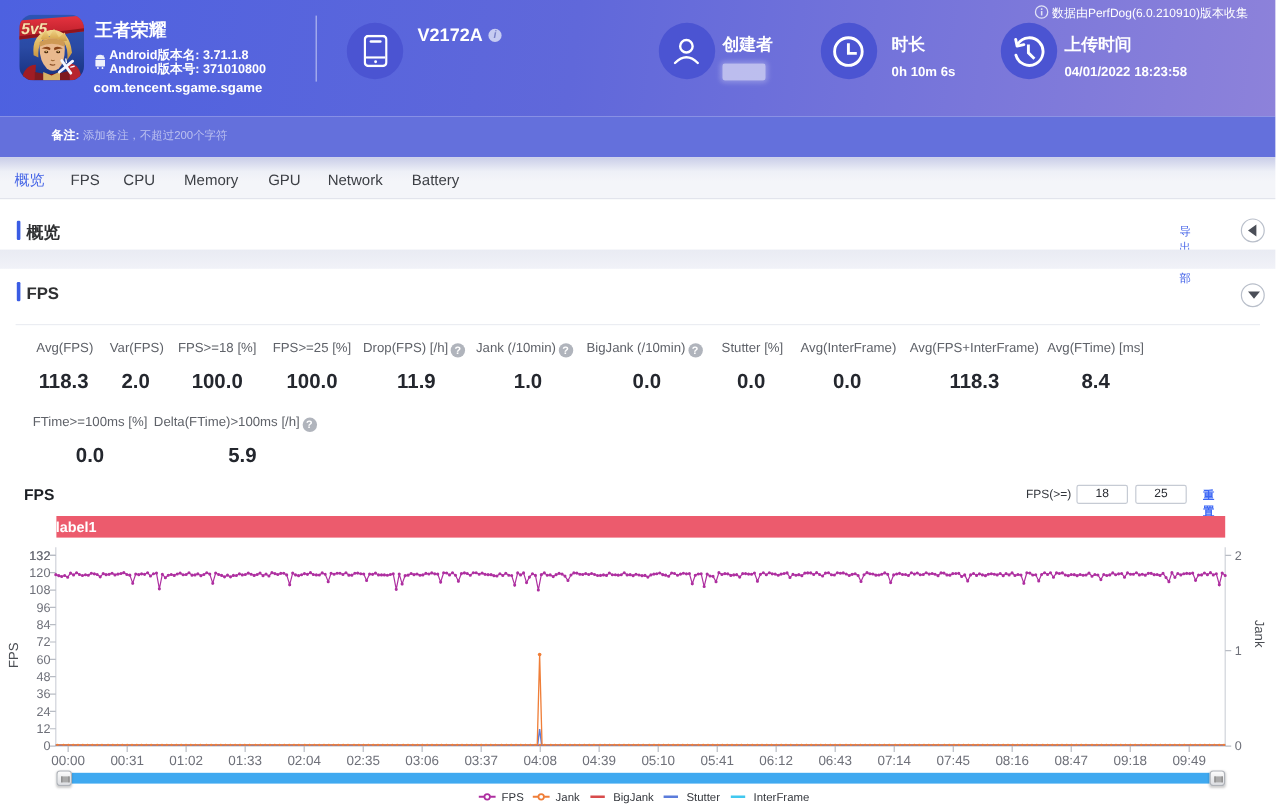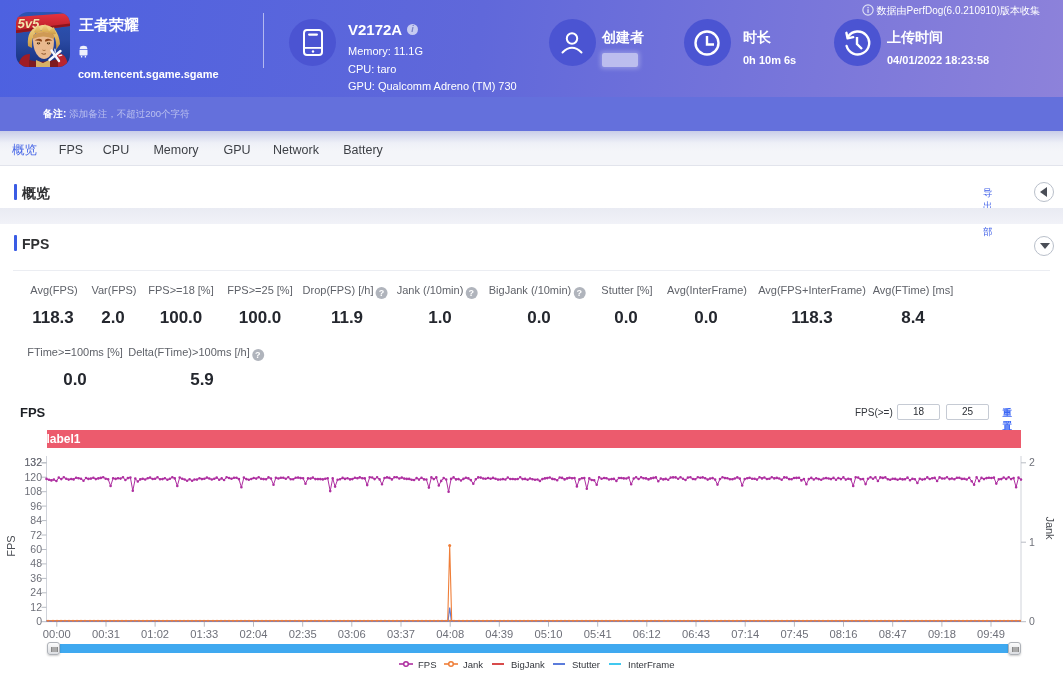--- a/index.html
+++ b/index.html
@@ -100,34 +100,34 @@
     <div class="abs wt" style="left:79px; top:16px; font-size:15px; font-weight:bold;">王者荣耀</div>
 
     <svg class="abs" width="11" height="13" viewBox="0 0 11 13" style="left:78px; top:45px;">
       <path d="M1.5 5 h8 v4.5 a1 1 0 0 1 -1 1 h-6 a1 1 0 0 1 -1 -1 Z" fill="#eef0fb"></path>
       <path d="M1.6 4.3 a3.9 3.6 0 0 1 7.8 0 Z" fill="#eef0fb"></path>
       <line x1="2.8" y1="1.2" x2="3.7" y2="2.4" stroke="#eef0fb" stroke-width="0.8"></line>
       <line x1="8.2" y1="1.2" x2="7.3" y2="2.4" stroke="#eef0fb" stroke-width="0.8"></line>
       <rect x="2.9" y="10.8" width="1.4" height="1.8" rx="0.6" fill="#eef0fb"></rect>
       <rect x="6.7" y="10.8" width="1.4" height="1.8" rx="0.6" fill="#eef0fb"></rect>
     </svg>
+    <div class="abs wt" style="left:91px; top:41px; font-size:10.5px; line-height:11.5px; font-weight:bold;">Android版本名: 3.71.1.8<br>Android版本号: 371010800</div>
     <div class="abs wt" style="left:78px; top:68px; font-size:11px; font-weight:bold;">com.tencent.sgame.sgame</div>
 
     <div class="abs" style="left:263px; top:13px; width:1px; height:55px; background:rgba(255,255,255,0.55);"></div>
 
     <div class="hc" style="left:289px; top:19px;"></div>
     <svg class="abs" width="20" height="27" viewBox="0 0 20 27" style="left:302.5px; top:29px;">
       <rect x="1" y="1" width="18" height="25" rx="3" fill="none" stroke="#fff" stroke-width="2"></rect>
       <rect x="5" y="4.5" width="10" height="2.2" rx="1.1" fill="#fff"></rect>
       <rect x="2" y="18" width="16" height="1.8" fill="#fff"></rect>
       <circle cx="10" cy="22.5" r="1.2" fill="#fff"></circle>
     </svg>
     <div class="abs wt" style="left:348px; top:21px; font-size:15px; font-weight:bold;">V2172A</div>
     <div class="abs" style="left:407px; top:24px; width:11px; height:11px; border-radius:50%; background:rgba(233,236,248,0.75); color:#7a82c8; font-size:9px; line-height:11px; text-align:center; font-weight:bold; font-style:italic;">i</div>
-    <div class="abs wt" style="left:348px; top:43px; font-size:11px; line-height:17.5px;">Memory: 11.1G<br>CPU: taro<br>GPU: Qualcomm Adreno (TM) 730</div>
 
     <div class="hc" style="left:548.5px; top:19px;"></div>
     <svg class="abs" width="26" height="26" viewBox="0 0 26 26" style="left:559px; top:29.5px;">
       <circle cx="13" cy="8.5" r="5.2" fill="none" stroke="#fff" stroke-width="2"></circle>
       <path d="M3.5 22.5 Q13 13 22.5 22.5" fill="none" stroke="#fff" stroke-width="2" stroke-linecap="round"></path>
     </svg>
     <div class="abs wt" style="left:602px; top:29px; font-size:14px; font-weight:bold;">创建者</div>
     <div class="abs" style="left:602px; top:53px; width:36px; height:14px; background:rgba(255,255,255,0.55); border-radius:2px; box-shadow:0 0 4px 2px rgba(255,255,255,0.25);"></div>
 
     <div class="hc" style="left:683.5px; top:19px;"></div>

